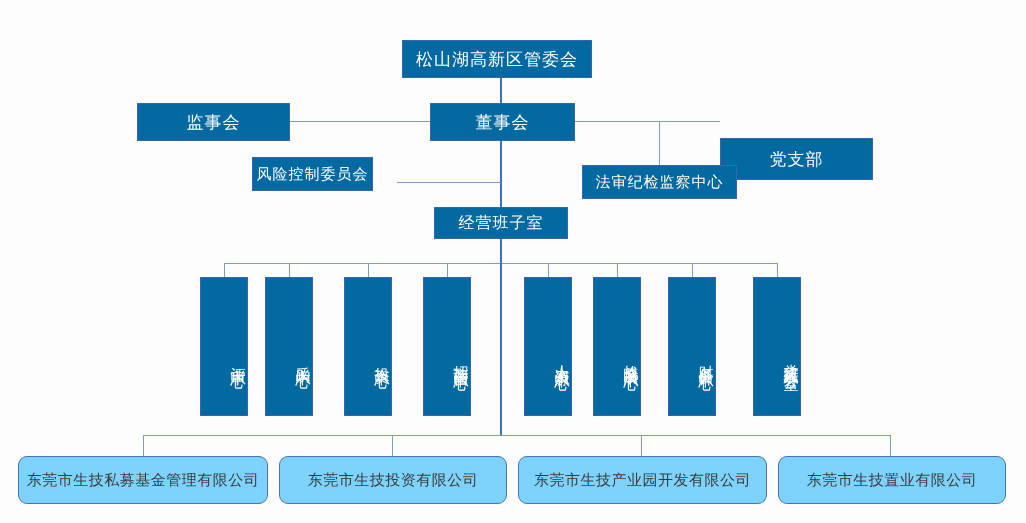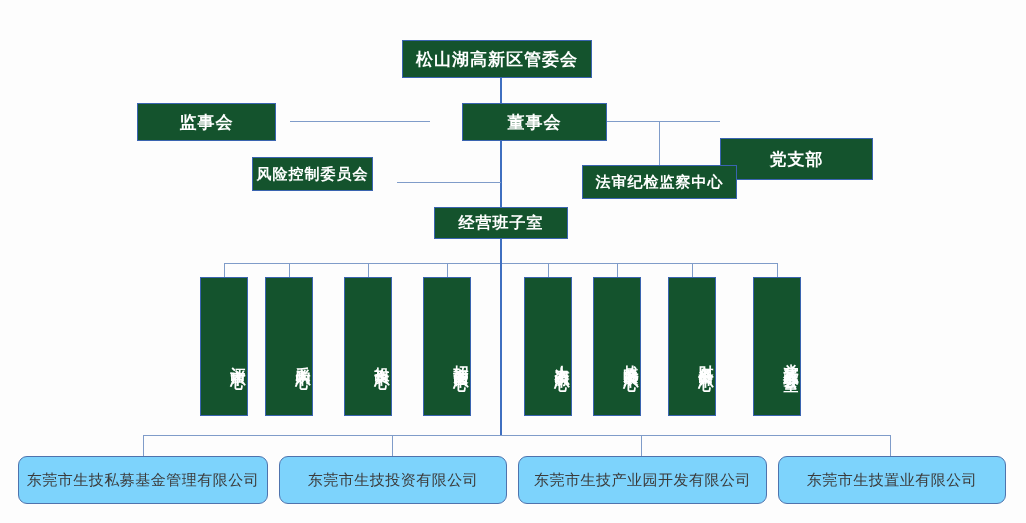--- a/index.html
+++ b/index.html
@@ -21,24 +21,24 @@
   
   .node {
     position: absolute;
     box-sizing: border-box;
     display: flex;
     align-items: center;
     justify-content: center;
     text-align: center;
   }
   .node.filled {
-    background: #14532d;
+    background: #0369a1;
     border: 1px solid #3a64b0;
     color: #ffffff;
-    font-weight: bold;
+    font-weight: normal;
     letter-spacing: 1px;
   }
   .node.outlined {
     background: #7dd3fc;
     border: 1px solid #4f73ad;
     border-radius: 9px;
     color: #3b3b3b;
     font-weight: normal;
     letter-spacing: 0.5px;
   }
@@ -96,23 +96,23 @@
 
   <div class="line thin" style="left:143px; top:435px; width:748px; height:1px;"></div>
 
   <div class="line thin" style="left:143px; top:435px; width:1px; height:21px;"></div>
   <div class="line thin" style="left:392px; top:435px; width:1px; height:21px;"></div>
   <div class="line thin" style="left:641px; top:435px; width:1px; height:21px;"></div>
   <div class="line thin" style="left:890px; top:435px; width:1px; height:21px;"></div>
 
   <div class="node filled" style="left:402px; top:40px; width:190px; height:38px; font-size:17px;">松山湖高新区管委会</div>
 
-  <div class="node filled" style="left:137px; top:103px; width:139px; height:38px; font-size:17px;">监事会</div>
+  <div class="node filled" style="left:137px; top:103px; width:153px; height:38px; font-size:17px;">监事会</div>
 
-  <div class="node filled" style="left:430px; top:103px; width:145px; height:38px; font-size:17px;margin-left:32px;">董事会</div>
+  <div class="node filled" style="left:430px; top:103px; width:145px; height:38px; font-size:17px;">董事会</div>
 
   <div class="node filled" style="left:720px; top:103px; width:153px; height:42px; font-size:17px;margin-top:35px;">党支部</div>
 
   <div class="node filled" style="left:252px; top:157px; width:121px; height:34px; font-size:15px;">风险控制委员会</div>
 
   <div class="node filled" style="left:582px; top:165px; width:155px; height:34px; font-size:15px;">法审纪检监察中心</div>
 
   <div class="node filled" style="left:434px; top:207px; width:134px; height:32px; font-size:16px;">经营班子室</div>
 
   <div class="node filled vertical" style="left:200px; top:277px; width:48px; height:139px; font-size:15px;">评审中心</div>

